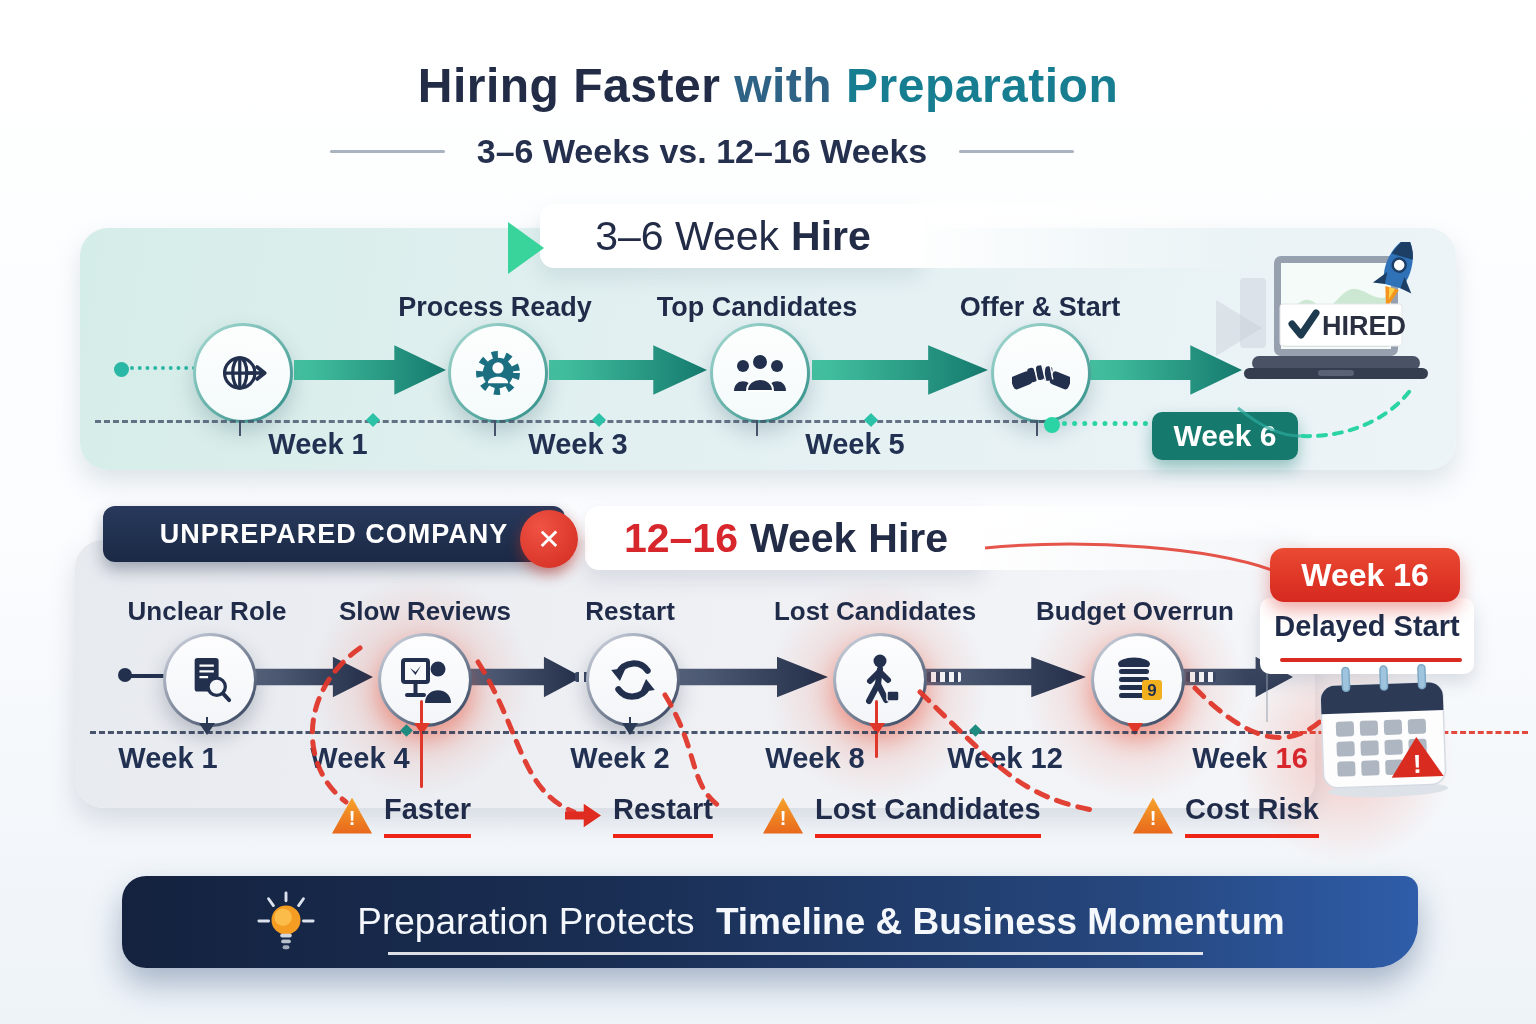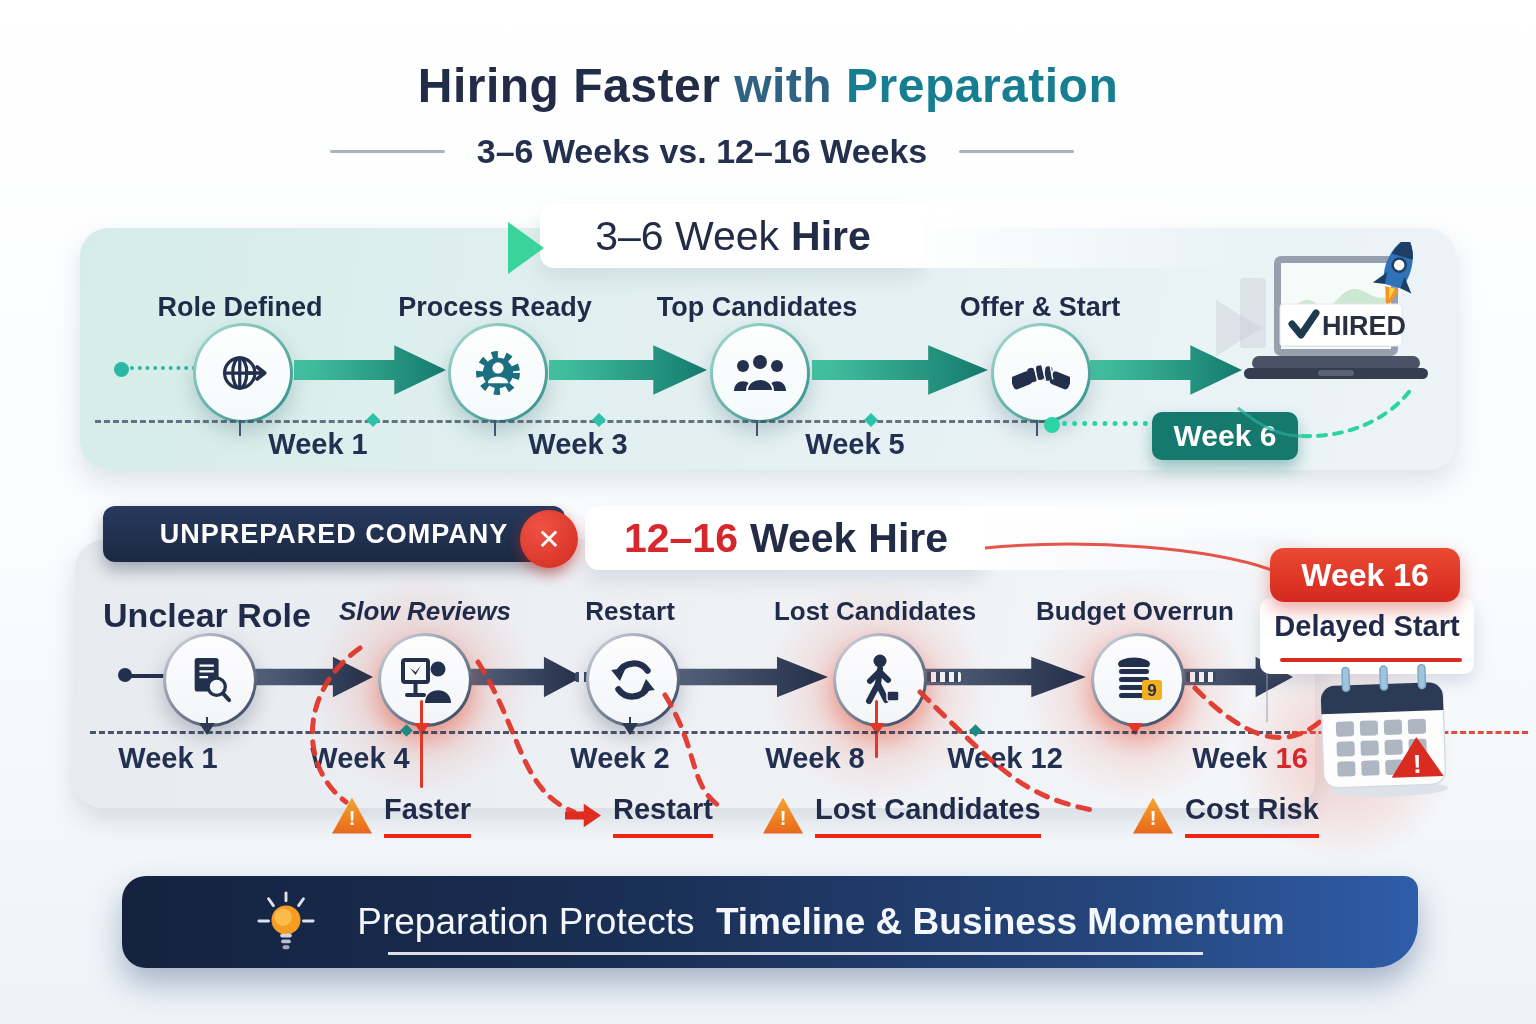--- a/index.html
+++ b/index.html
@@ -145,21 +145,20 @@
 
   <div class="abs panel-prepared"></div>
   <div class="abs band-white-p"></div>
   <div class="abs band-fade-p"></div>
   <div class="abs chevron-mint"></div>
   <div class="abs headline-p">
     <span class="h-strong">3–6 Week</span>
     <span class="h-light">Hire</span>
   </div>
 
-  <div class="abs step-label" style="left:130px;top:292px;width:220px;">Role Defined</div>
   <div class="abs step-label" style="left:385px;top:292px;width:220px;">Process Ready</div>
   <div class="abs step-label" style="left:930px;top:292px;width:220px;">Offer &amp; Start</div>
   <div class="abs step-label" style="left:647px;top:292px;width:220px;">Top Candidates</div>
 
   <div class="abs dot-teal" style="left:114px;top:362px;"></div>
   <div class="abs" style="left:130px;top:366px;width:66px;border-top:4px dotted #2bb7a5;"></div>
   <div class="abs arr arr-teal" style="left:294px;width:152px;"></div>
   <div class="abs arr arr-teal" style="left:549px;width:158px;"></div>
   <div class="abs arr arr-teal" style="left:812px;width:176px;"></div>
   <div class="abs arr arr-teal" style="left:1090px;width:152px;"></div>
@@ -265,22 +264,22 @@
   <div class="abs band-white-u"></div>
   <div class="abs band-fade-u"></div>
   <div class="abs badge-unprepared">UNPREPARED COMPANY</div>
   <div class="abs x-circle">✕</div>
   <div class="abs headline-u">
     <span class="h-red">12–16</span>
     <span class="h-bold">Week</span>
     <span class="h-light">Hire</span>
   </div>
 
-  <div class="abs step-label" style="left:97px;top:596px;width:220px;font-size:34px;">Unclear Role</div>
-  <div class="abs step-label" style="left:315px;top:596px;width:220px;font-size:26px;font-style:italic;">Slow Reviews</div>
+  <div class="abs step-label" style="left:97px;top:596px;width:220px;font-size:26px;">Unclear Role</div>
+  <div class="abs step-label" style="left:315px;top:596px;width:220px;font-size:26px;">Slow Reviews</div>
   <div class="abs step-label" style="left:520px;top:596px;width:220px;font-size:26px;">Restart</div>
   <div class="abs step-label" style="left:745px;top:596px;width:260px;font-size:26px;">Lost Candidates</div>
   <div class="abs step-label" style="left:1015px;top:596px;width:240px;font-size:26px;">Budget Overrun</div>
 
   <div class="abs dot-navy" style="left:118px;top:668px;"></div>
   <div class="abs" style="left:130px;top:674px;width:34px;border-top:4px solid #22304e;"></div>
   <div class="abs arr arr-navy" style="left:255px;width:118px;"></div>
   <div class="abs arr arr-navy" style="left:470px;width:112px;"></div>
   <div class="abs arr arr-navy" style="left:678px;width:150px;"></div>
   <div class="abs arr arr-navy" style="left:925px;width:161px;"></div>

